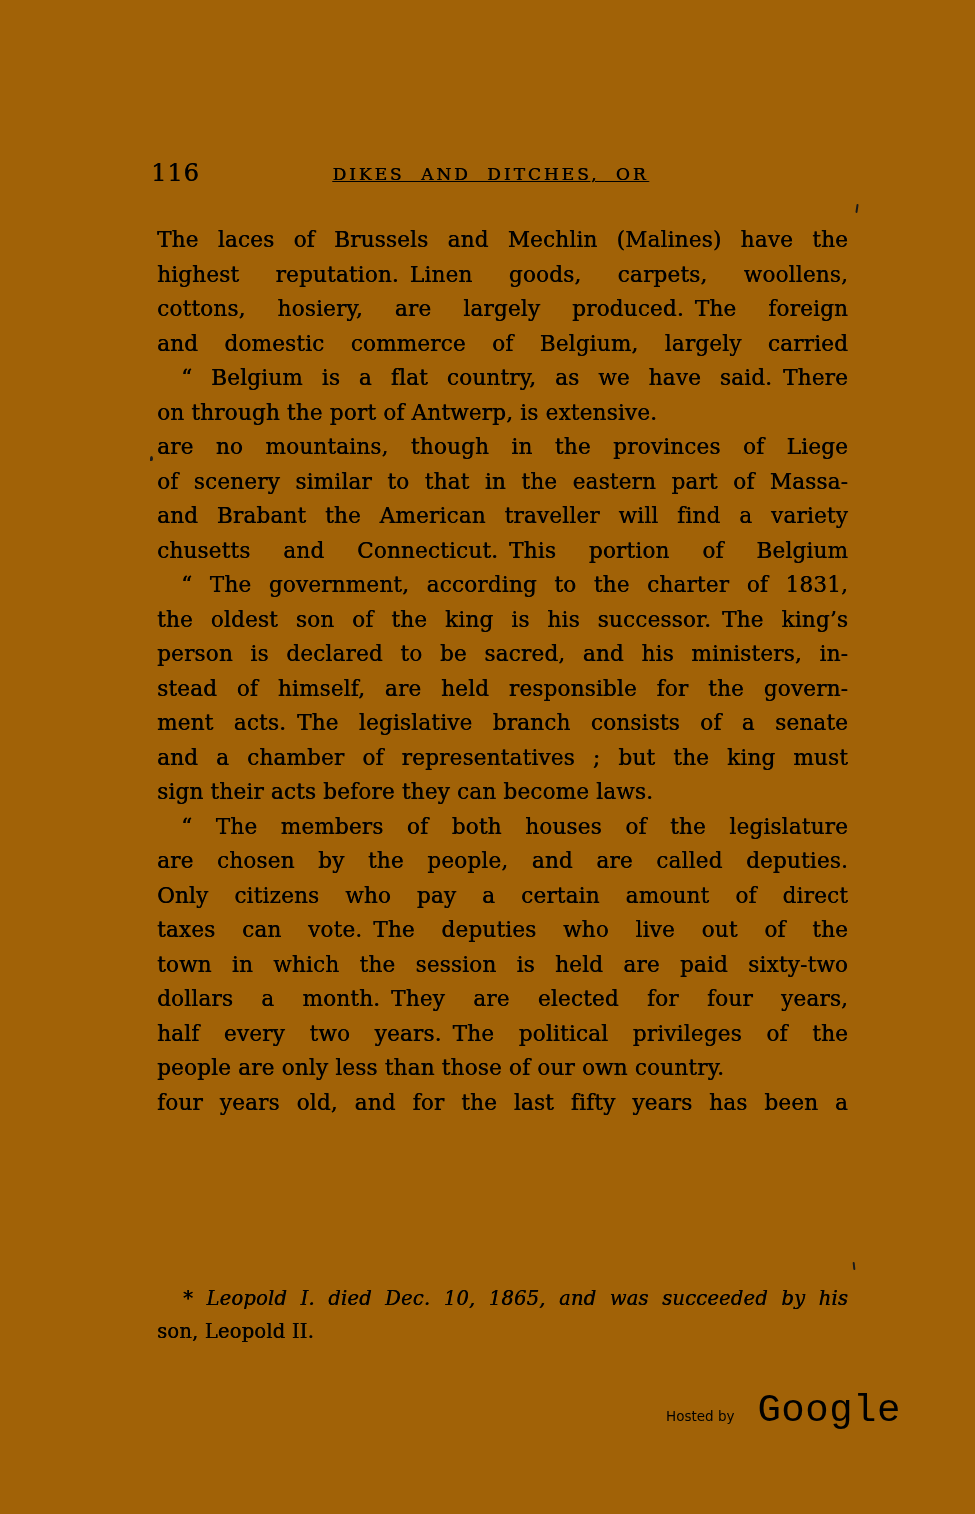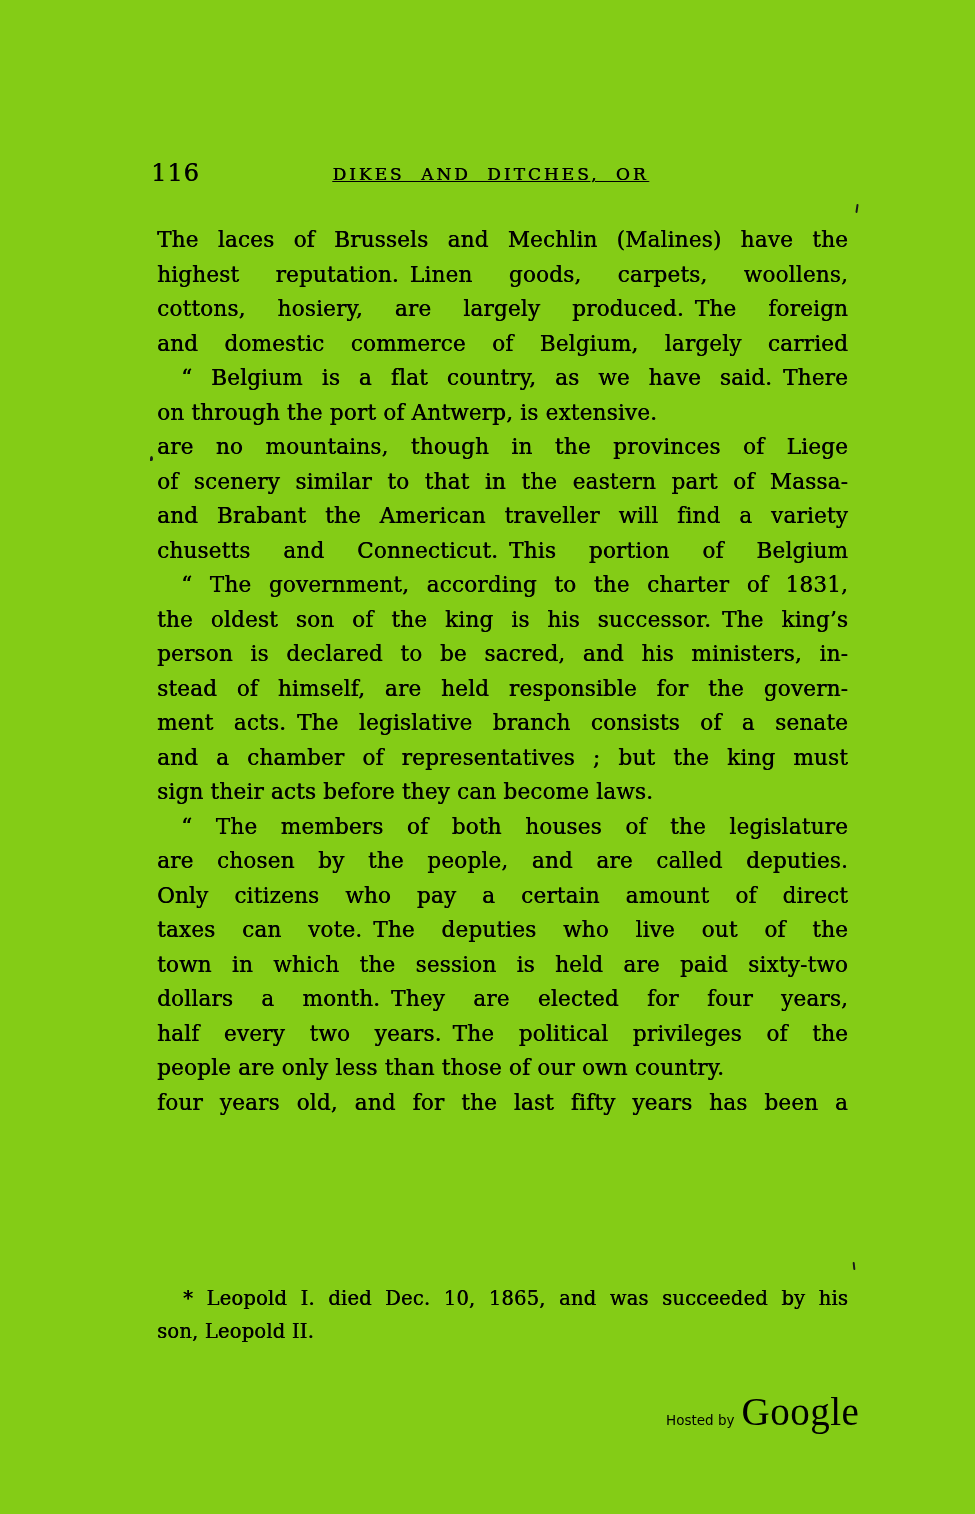--- a/index.html
+++ b/index.html
@@ -5,21 +5,21 @@
   html, body {
     margin: 0; padding: 0;
     width: 975px; height: 1514px;
     overflow: hidden;
     background: #ffffff;
   }
   .page {
     position: absolute;
     left: 0; top: 0;
     width: 975px; height: 1514px;
-    background: #84cc16;
+    background: #a16207;
     color: #000000;
     font-family: "DejaVu Serif", "Liberation Serif", serif;
   }
   
   .header-row {
     position: absolute;
     top: 158px; left: 157px;
     width: 691px; height: 34px;
   }
   .page-number {
@@ -68,41 +68,42 @@
   .fline {
     font-size: 19.5px;
     line-height: 33px;
     height: 33px;
     white-space: pre-wrap;
     text-align: justify;
     text-align-last: justify;
     letter-spacing: 0.2px;
     text-shadow: 0.4px 0 0 currentColor;
   }
-  .fline.indent { text-indent: 26px; }
+  .fline.indent { text-indent: 26px; font-style: italic; }
   .fline.last { text-align-last: left; }
   
   .watermark {
     position: absolute;
     left: 627px; top: 1392px;
     display: flex;
     align-items: baseline;
     gap: 7px;
     color: #000;
   }
   .hosted-by {
     font-family: "DejaVu Sans", "Liberation Sans", sans-serif;
     font-size: 13.5px;
     margin-left: 39px;
   }
   .google-logo {
-    font-family: Liberation Serif, serif;
+    font-family: Liberation Mono, monospace;
     font-size: 39px;
     letter-spacing: 0.5px;
     line-height: 1;
+    margin-left: 16px;
   }
   
   .speck {
     position: absolute;
     background: #1a1a1a;
   }
   .speck-1 { left: 856px; top: 204px; width: 2px; height: 9px; border-radius: 2px; transform: rotate(8deg); }
   .speck-2 { left: 853px; top: 1262px; width: 2px; height: 8px; border-radius: 2px; transform: rotate(-6deg); }
   .speck-3 { left: 150px; top: 456px; width: 3px; height: 5px; border-radius: 50% 50% 50% 0; }
 </style>

